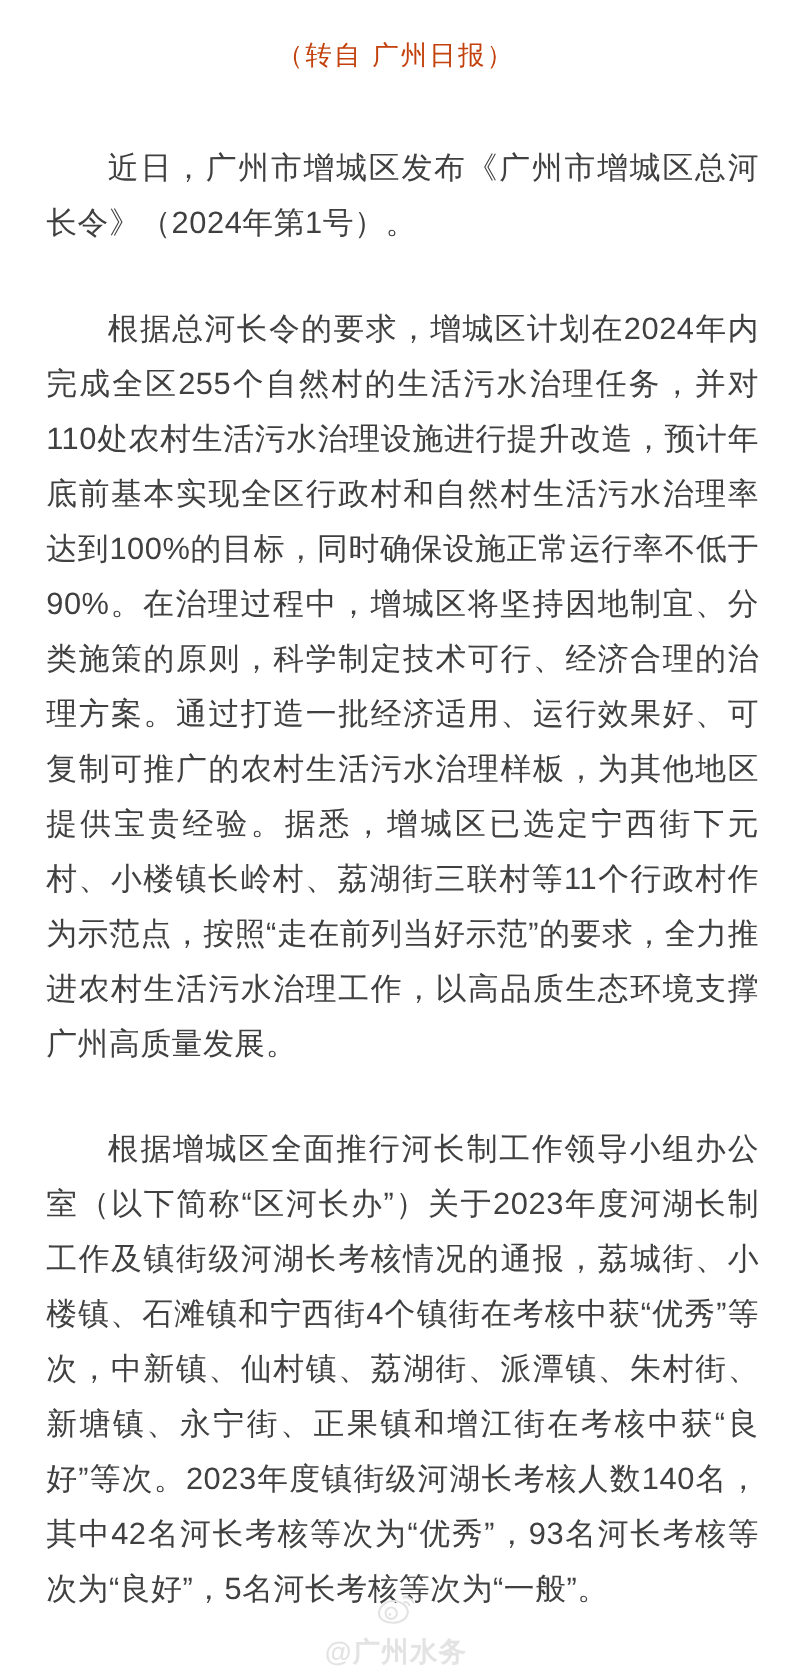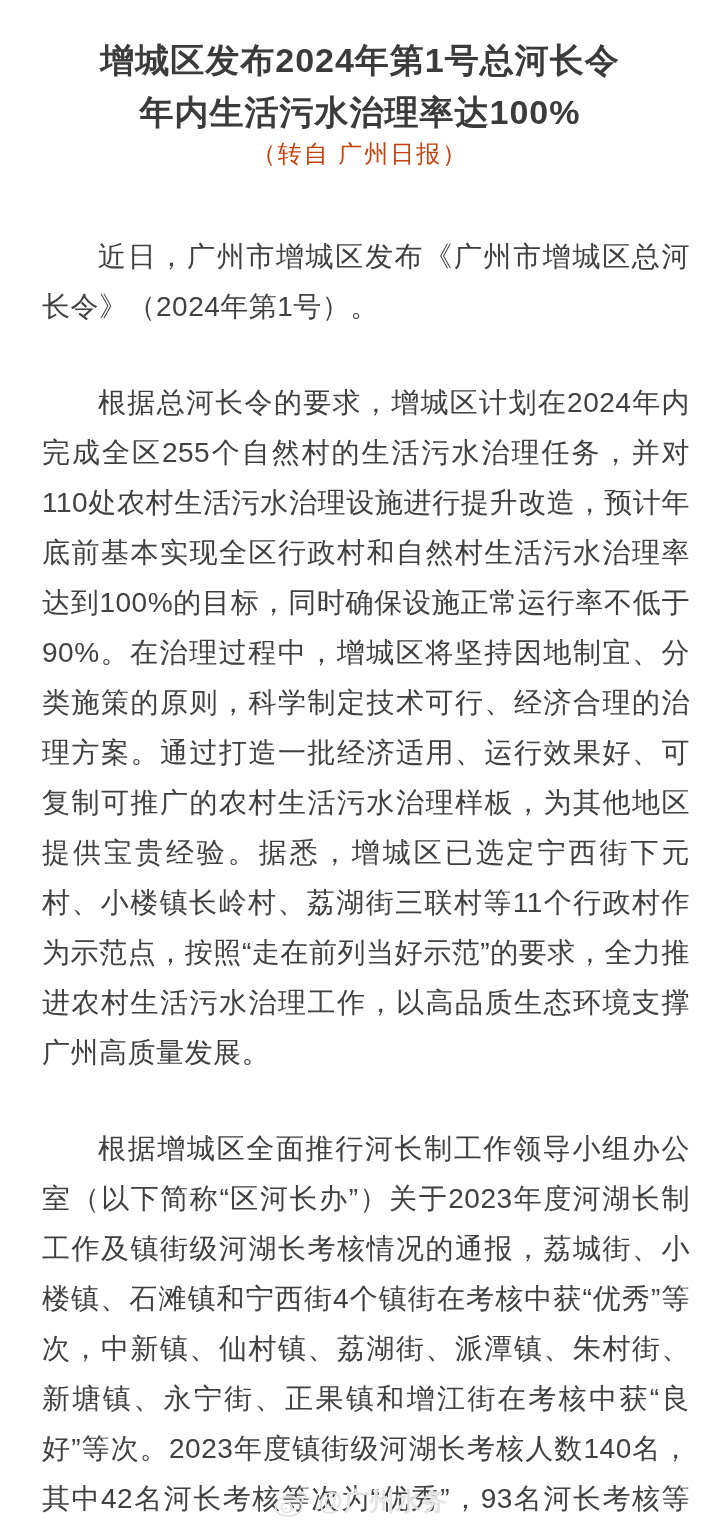--- a/index.html
+++ b/index.html
@@ -50,38 +50,34 @@
     right: 0;
     bottom: 4px;
     display: flex;
     align-items: center;
     justify-content: center;
     gap: 8px;
     color: #e3e3e3;
     font-size: 25px;
     font-weight: bold;
     letter-spacing: 1px;
+    flex-direction: column;
   }
   .watermark svg {
     display: block;
     width: 38px;
     height: 32px;
   }
 </style>
 </head>
 <body>
 
 <div class="page">
   <div class="content">
 
-    <h1 class="title">
-      <span>增城区发布2024年第1号总河长令</span>
-      <br>
-      <span>年内生活污水治理率达100%</span>
-    </h1>
 
     <div class="source-note">（转自 广州日报）</div>
 
     <p class="para para-1">近日，广州市增城区发布《广州市增城区总河长令》（2024年第1号）。</p>
 
     <p class="para para-2">根据总河长令的要求，增城区计划在2024年内完成全区255个自然村的生活污水治理任务，并对110处农村生活污水治理设施进行提升改造，预计年底前基本实现全区行政村和自然村生活污水治理率达到100%的目标，同时确保设施正常运行率不低于90%。在治理过程中，增城区将坚持因地制宜、分类施策的原则，科学制定技术可行、经济合理的治理方案。通过打造一批经济适用、运行效果好、可复制可推广的农村生活污水治理样板，为其他地区提供宝贵经验。据悉，增城区已选定宁西街下元村、小楼镇长岭村、荔湖街三联村等11个行政村作为示范点，按照“走在前列当好示范”的要求，全力推进农村生活污水治理工作，以高品质生态环境支撑广州高质量发展。</p>
 
     <p class="para para-3">根据增城区全面推行河长制工作领导小组办公室（以下简称“区河长办”）关于2023年度河湖长制工作及镇街级河湖长考核情况的通报，荔城街、小楼镇、石滩镇和宁西街4个镇街在考核中获“优秀”等次，中新镇、仙村镇、荔湖街、派潭镇、朱村街、新塘镇、永宁街、正果镇和增江街在考核中获“良好”等次。2023年度镇街级河湖长考核人数140名，其中42名河长考核等次为“优秀”，93名河长考核等次为“良好”，5名河长考核等次为“一般”。</p>
 
   </div>

